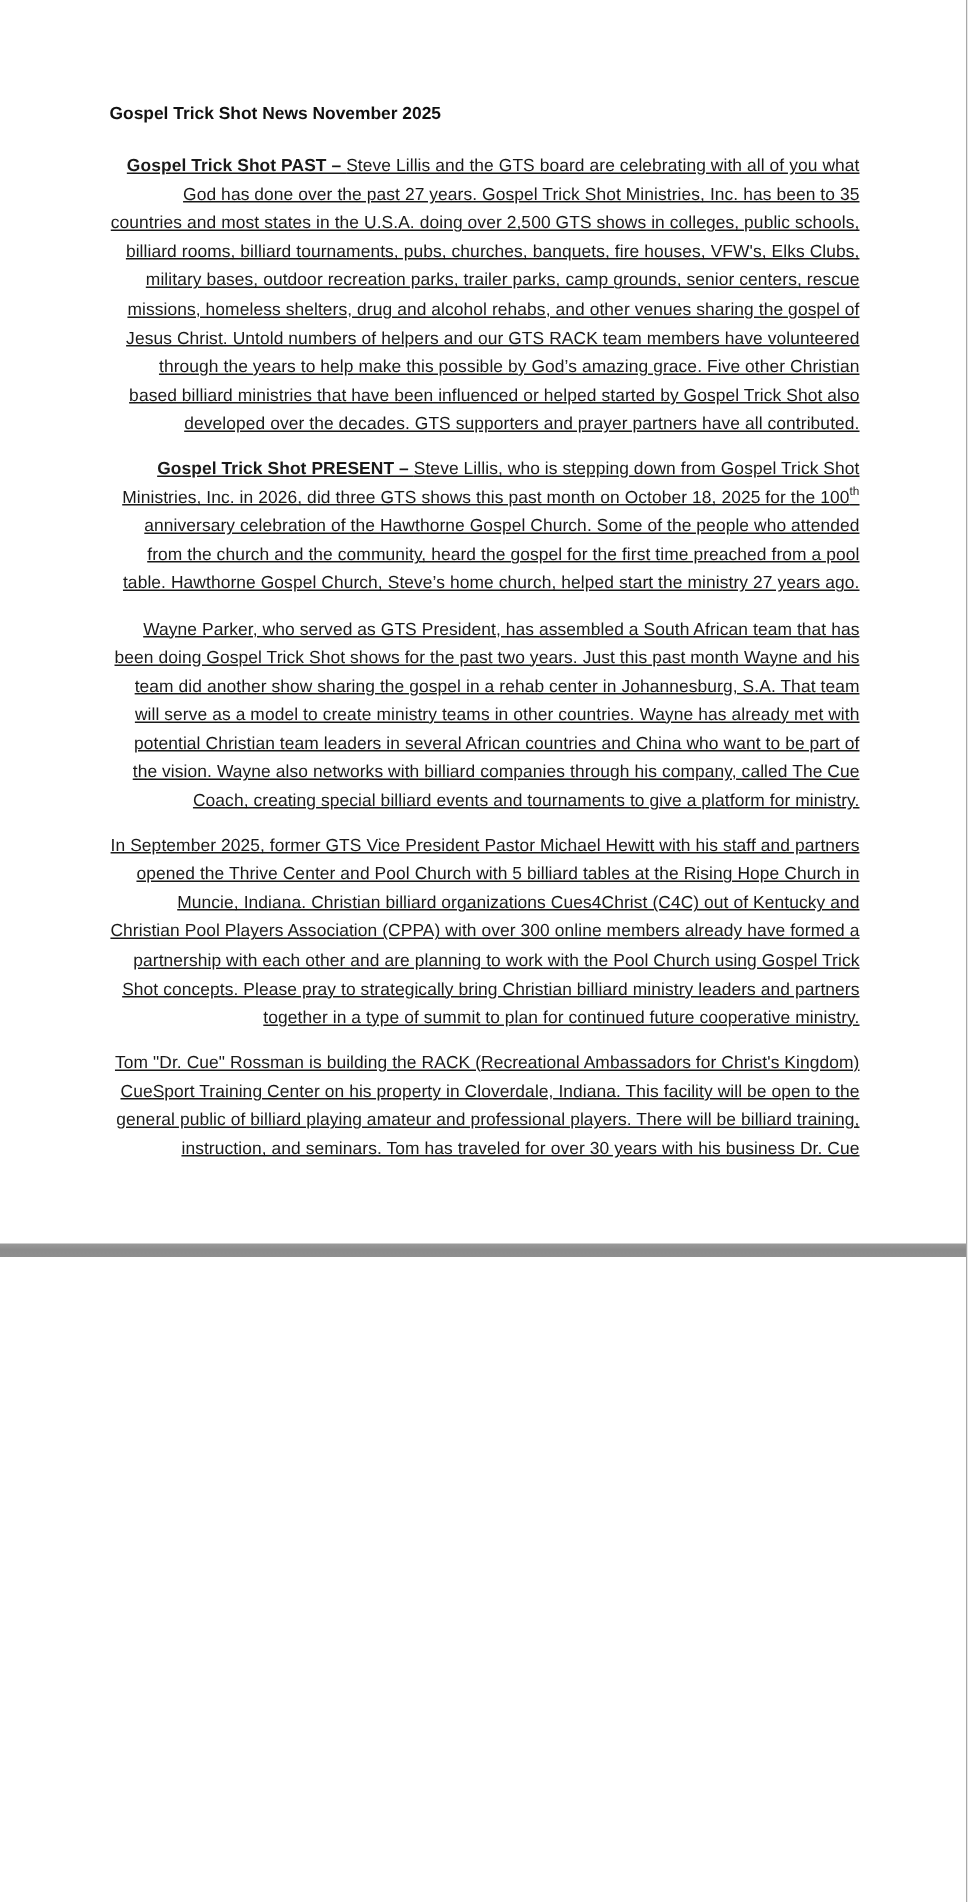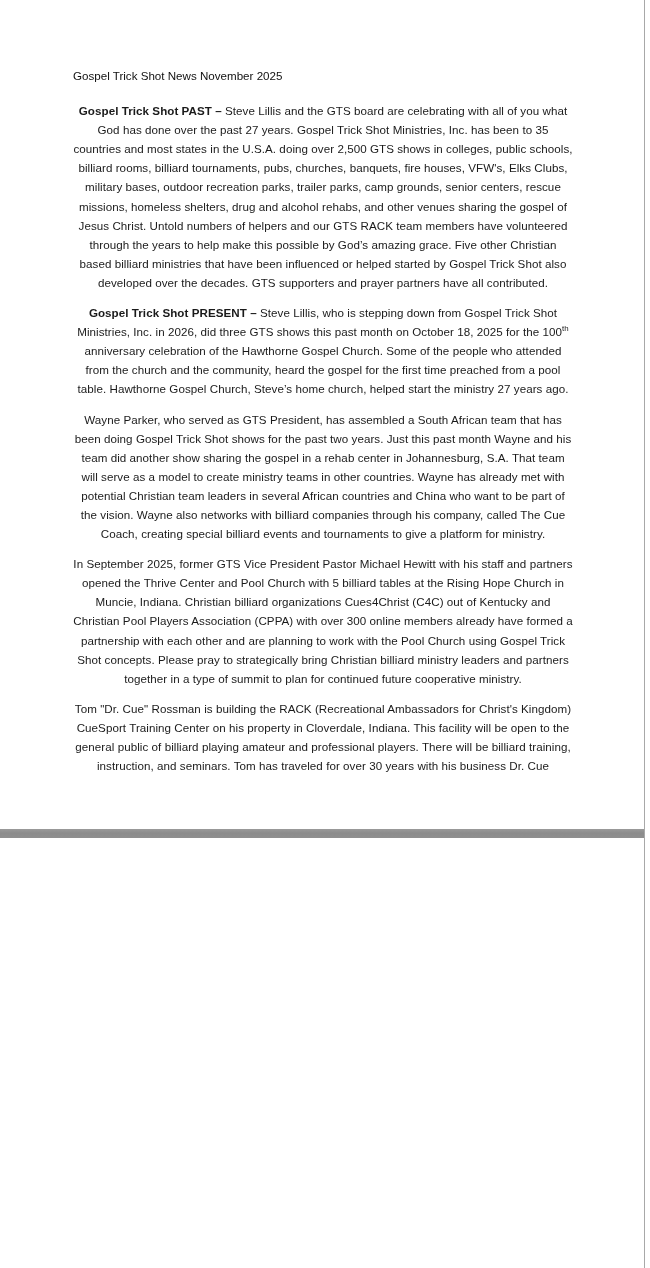--- a/index.html
+++ b/index.html
@@ -63,29 +63,30 @@
     left: 73px;
     width: 500px;
   }
   .p1-content { top: 66px; }
 
   p.para {
     margin: 0 0 11px 0;
     font-size: 11.6px;
     line-height: 19.1px;
     color: #1a1a1a;
-    text-align: center;
+    text-align: right;
     letter-spacing: 0.005em;
+    text-decoration: underline;
     -webkit-font-smoothing: antialiased;
   }
   p.heading {
     margin: 0 0 16px 0;
     font-size: 11.6px;
     line-height: 19.1px;
-    font-weight: normal;
+    font-weight: bold;
     color: #111111;
   }
   .lead { font-weight: bold; }
   sup {
     font-size: 0.68em;
     vertical-align: super;
     line-height: 0;
   }
 </style>
 </head>

